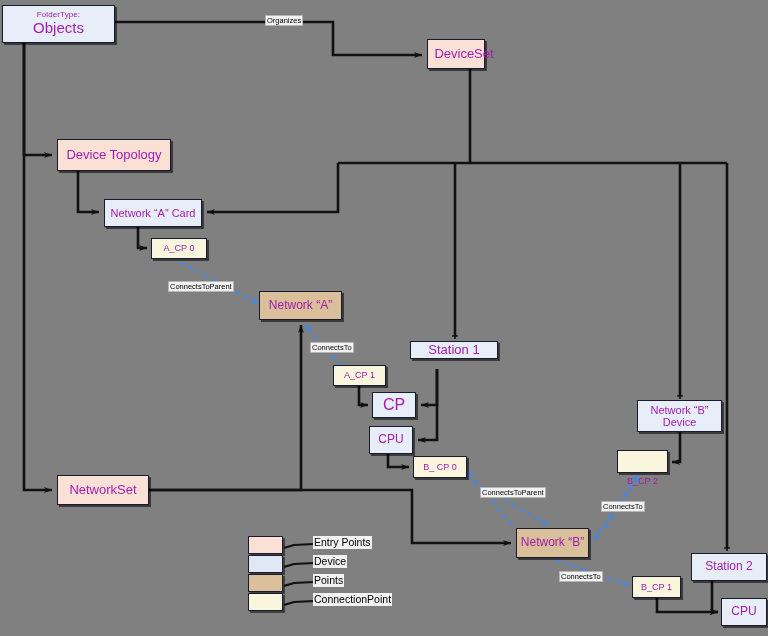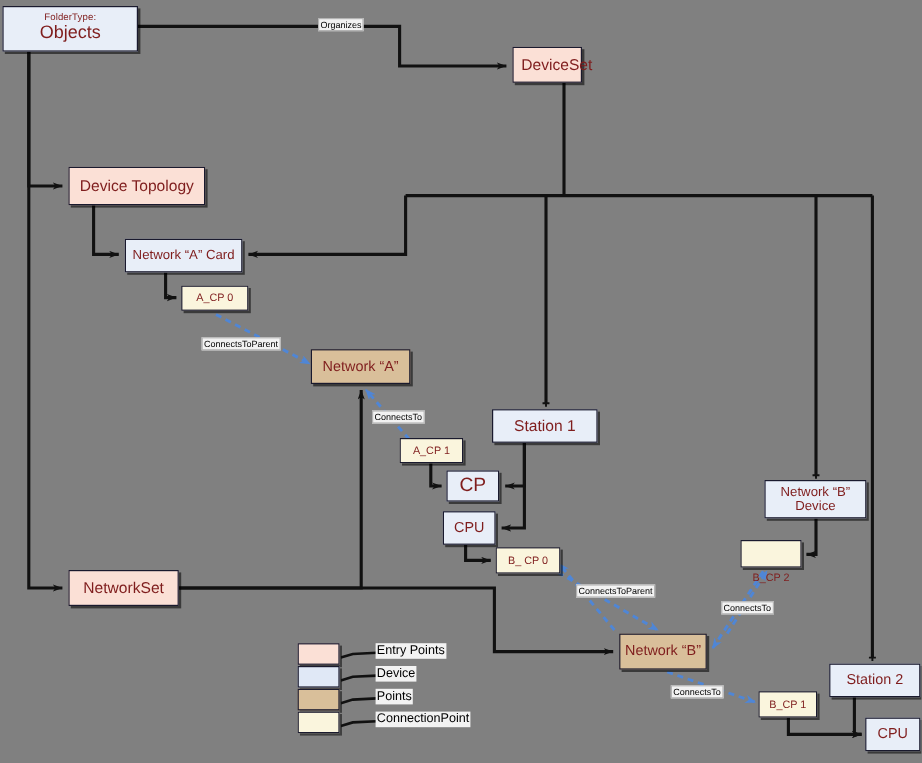--- a/index.html
+++ b/index.html
@@ -23,21 +23,21 @@
   }
   .node {
     position: absolute;
     box-sizing: border-box;
     border: 1px solid #1a1a2e;
     box-shadow: 2px 2px 0 rgba(0,0,0,0.55);
     display: flex;
     align-items: center;
     justify-content: center;
     text-align: center;
-    color: #7f1d1d;
+    color: #a21caf;
     line-height: 1.12;
     z-index: 3;
   }
   .node.root {
     flex-direction: column;
     justify-content: center;
   }
   .root .ft {
     font-size: 8px;
     letter-spacing: .1px;
@@ -168,21 +168,21 @@
       </div>
       <div class="node" style="left: 372px; top: 392px; width: 44px; height: 26px; background: rgb(232, 238, 248); font-size: 16px;">
         <div style="white-space: pre-line;">CP</div>
       </div>
       <div class="node" style="left: 369px; top: 426px; width: 44px; height: 28px; background: rgb(232, 238, 248); font-size: 12px;">
         <div style="white-space: pre-line;">CPU</div>
       </div>
       <div class="node" style="left: 413px; top: 456px; width: 54px; height: 22px; background: rgb(250, 245, 221); font-size: 9px;">
         <div style="white-space: pre-line;">B_ CP 0</div>
       </div>
-      <div class="node" style="left: 410px; top: 341px; width: 88px; height: 28px; background: rgb(232, 238, 248); font-size: 13px;">
+      <div class="node" style="left: 410px; top: 341px; width: 88px; height: 18px; background: rgb(232, 238, 248); font-size: 13px;">
         <div style="white-space: pre-line;">Station 1</div>
       </div>
       <div class="node" style="left: 57px; top: 475px; width: 92px; height: 30px; background: rgb(251, 224, 214); font-size: 13px;">
         <div style="white-space: pre-line;">NetworkSet</div>
       </div>
       <div class="node" style="left: 516px; top: 528px; width: 73px; height: 30px; background: rgb(217, 191, 154); font-size: 12px;">
         <div style="white-space: pre-line;">Network “B”</div>
       </div>
       <div class="node" style="left: 637px; top: 400px; width: 85px; height: 32px; background: rgb(232, 238, 248); font-size: 11px;">
         <div style="white-space: pre-line;">Network “B”

